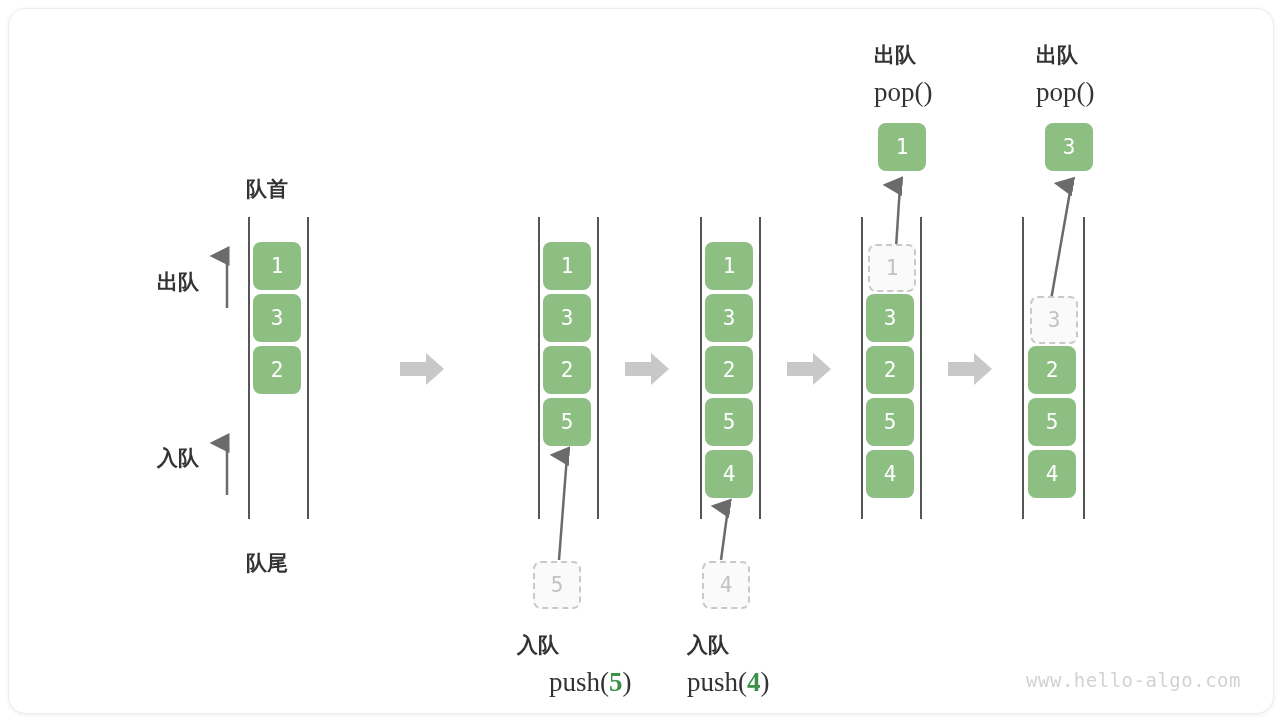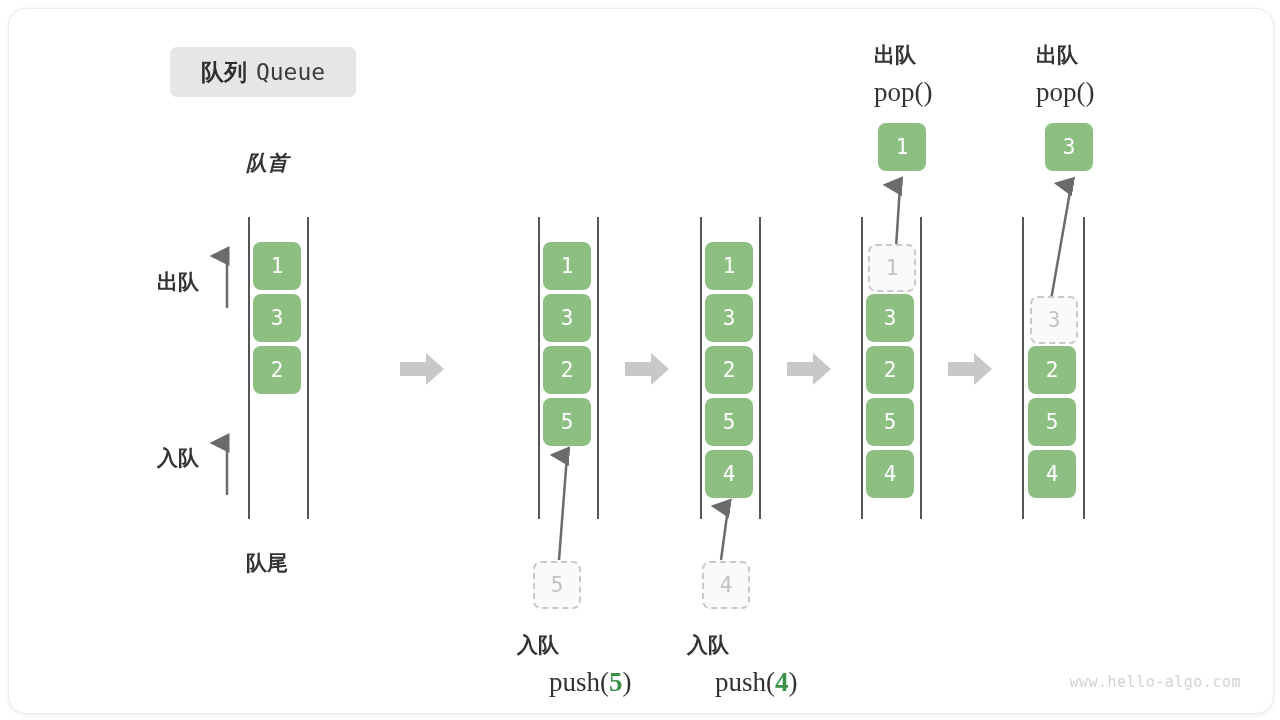--- a/index.html
+++ b/index.html
@@ -51,34 +51,30 @@
 
   
   .blockarrow{width:44px;height:36px;}
 
   
   .thin{overflow:visible;}
 
   #watermark{
     right:32px;bottom:22px;
     font-family:"DejaVu Sans Mono","Liberation Mono",monospace;
-    font-size:15px;color:#d2d2d2;letter-spacing:.5px;
+    font-size:19px;color:#d2d2d2;letter-spacing:.5px;
   }
 </style>
 </head>
 <body>
 
 <div id="card">
 
-  <div class="abs" id="title-badge">
-    <span class="cn">队列</span>
-    <span class="en">Queue</span>
-  </div>
 
-  <div class="abs cnlabel" style="left:237px;top:140px;font-style:italic;">队首</div>
+  <div class="abs cnlabel" style="left:237px;top:166px;">队首</div>
   <div class="abs cnlabel" style="left:237px;top:540px;text-align:center;">队尾</div>
 
   <div class="abs cnlabel" style="left:148px;top:259px;">出队</div>
   <svg class="abs thin" style="left:205px;top:235px;" width="26" height="66">
     <defs>
       <marker id="ah-up" markerWidth="8" markerHeight="8" refX="4" refY="7" orient="auto">
         <path d="M0,8 L4,0 L8,8 Z" fill="#6b6b6b"></path>
       </marker>
     </defs>
     <line x1="13" y1="64" x2="13" y2="12" stroke="#6b6b6b" stroke-width="2.5" marker-end="url(#ah-up)"></line>
@@ -124,21 +120,21 @@
   <div class="abs cell" style="left:696px;top:285px;">3</div>
   <div class="abs cell" style="left:696px;top:337px;">2</div>
   <div class="abs cell" style="left:696px;top:389px;">5</div>
   <div class="abs cell" style="left:696px;top:441px;">4</div>
 
   <div class="abs cell ghost" style="left:693px;top:552px;">4</div>
   <svg class="abs thin" style="left:690px;top:487px;" width="60" height="68">
     <line x1="22" y1="64" x2="29" y2="12" stroke="#6b6b6b" stroke-width="2.5" marker-end="url(#ah-up)"></line>
   </svg>
   <div class="abs cnlabel" style="left:678px;top:622px;">入队</div>
-  <div class="abs mono" style="left:706px;top:658px;"><span>push(</span><span class="num">4</span><span>)</span></div>
+  <div class="abs mono" style="left:678px;top:658px;"><span>push(</span><span class="num">4</span><span>)</span></div>
 
   <svg class="abs blockarrow" style="left:778px;top:342px;" viewBox="0 0 44 36">
     <path d="M0,11 L26,11 L26,2 L44,18 L26,34 L26,25 L0,25 Z" fill="#c8c8c8"></path>
   </svg>
 
   <div class="abs cnlabel" style="left:865px;top:32px;">出队</div>
   <div class="abs mono" style="left:865px;top:68px;">pop()</div>
   <div class="abs cell" style="left:869px;top:114px;">1</div>
   <svg class="abs thin" style="left:845px;top:165px;" width="60" height="78">
     <line x1="42" y1="74" x2="46" y2="12" stroke="#6b6b6b" stroke-width="2.5" marker-end="url(#ah-up)"></line>

